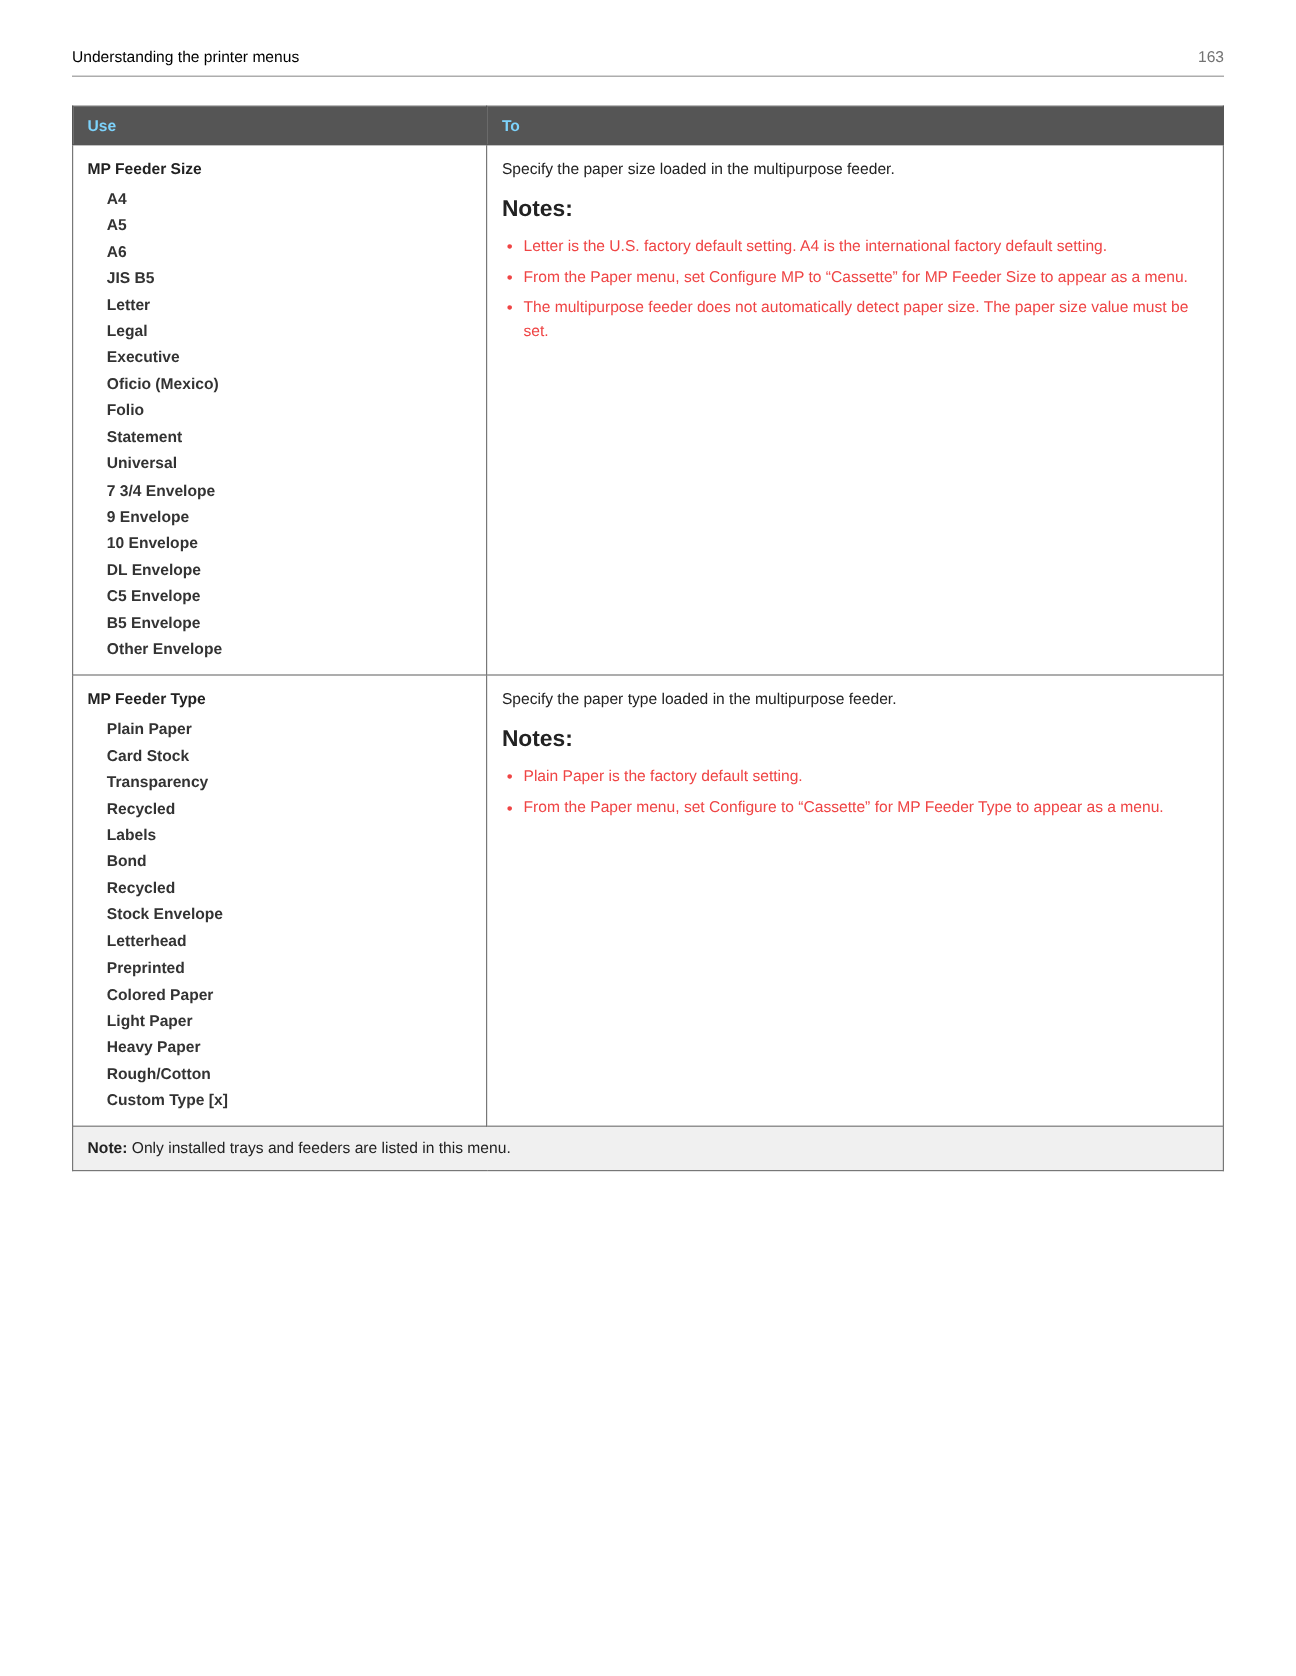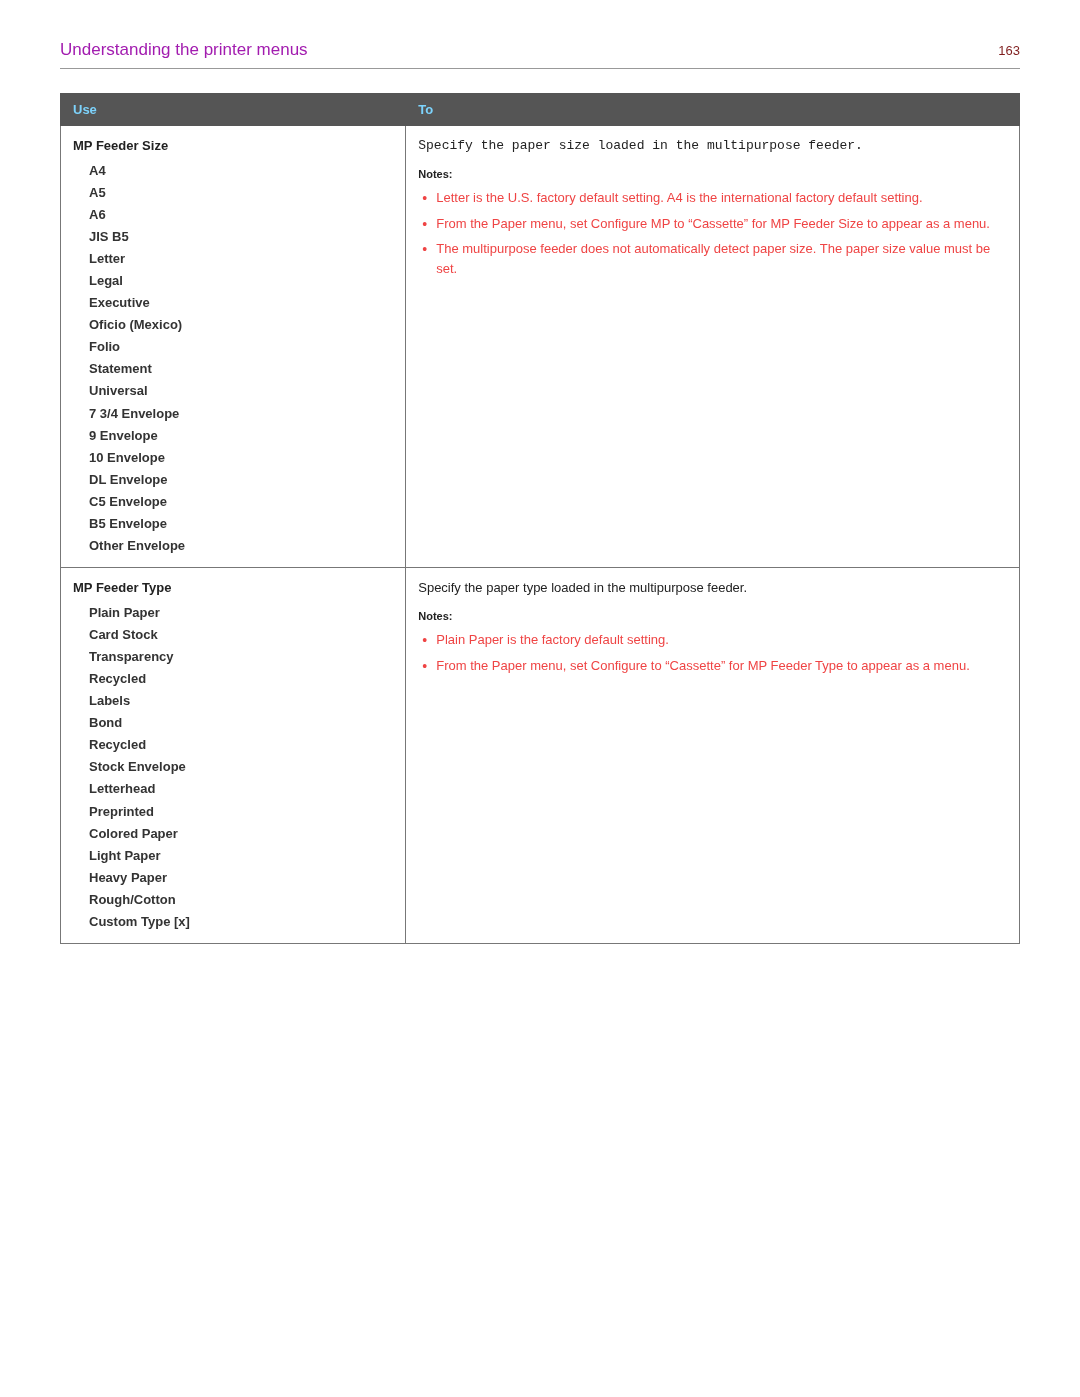--- a/index.html
+++ b/index.html
@@ -21,27 +21,27 @@
     .page-header {
       display: flex;
       justify-content: space-between;
       align-items: center;
       padding-bottom: 8px;
       border-bottom: 1px solid #999;
       margin-bottom: 24px;
     }
 
     .page-header-title {
-      font-size: 17px;
-      color: #a21caf;
+      font-size: 13px;
+      color: #000000;
     }
 
     .page-header-number {
       font-size: 13px;
-      color: #7f1d1d;
+      color: #737373;
     }
 
     .main-table {
       width: 100%;
       border-collapse: collapse;
       border: 1px solid #555;
     }
 
     .main-table th {
       background-color: #555;
@@ -84,21 +84,21 @@
     .item-list li {
       font-size: 13px;
       line-height: 1.7;
       color: #333;
       font-weight: bold;
     }
 
     .notes-label {
       font-weight: bold;
       margin-bottom: 6px;
-      font-size: 11px;
+      font-size: 19px;
     }
 
     .bullet-list {
       list-style: none;
       padding: 0;
       margin: 0;
     }
 
     .bullet-list li {
       padding-left: 18px;
@@ -163,21 +163,21 @@
             <li>7 3/4 Envelope</li>
             <li>9 Envelope</li>
             <li>10 Envelope</li>
             <li>DL Envelope</li>
             <li>C5 Envelope</li>
             <li>B5 Envelope</li>
             <li>Other Envelope</li>
           </ul>
         </td>
         <td class="col-to">
-          <p style="margin-bottom: 10px; font-family: Liberation Mono, monospace;">Specify the paper size loaded in the multipurpose feeder.</p>
+          <p style="margin-bottom: 10px;">Specify the paper size loaded in the multipurpose feeder.</p>
           <div class="notes-label">Notes:</div>
           <ul class="bullet-list">
             <li>Letter is the U.S. factory default setting. A4 is the international factory default setting.</li>
             <li>From the Paper menu, set Configure MP to “Cassette” for MP Feeder Size to appear as a menu.</li>
             <li>The multipurpose feeder does not automatically detect paper size. The paper size value must be set.</li>
           </ul>
         </td>
       </tr>
       <tr>
         <td class="col-use">
@@ -202,14 +202,17 @@
         </td>
         <td class="col-to">
           <p style="margin-bottom: 10px;">Specify the paper type loaded in the multipurpose feeder.</p>
           <div class="notes-label">Notes:</div>
           <ul class="bullet-list">
             <li>Plain Paper is the factory default setting.</li>
             <li>From the Paper menu, set Configure to “Cassette” for MP Feeder Type to appear as a menu.</li>
           </ul>
         </td>
       </tr>
+      <tr class="footer-row">
+        <td colspan="2"><span class="bold">Note:</span> Only installed trays and feeders are listed in this menu.</td>
+      </tr>
     </tbody>
 </table>
 
 </body></html>

